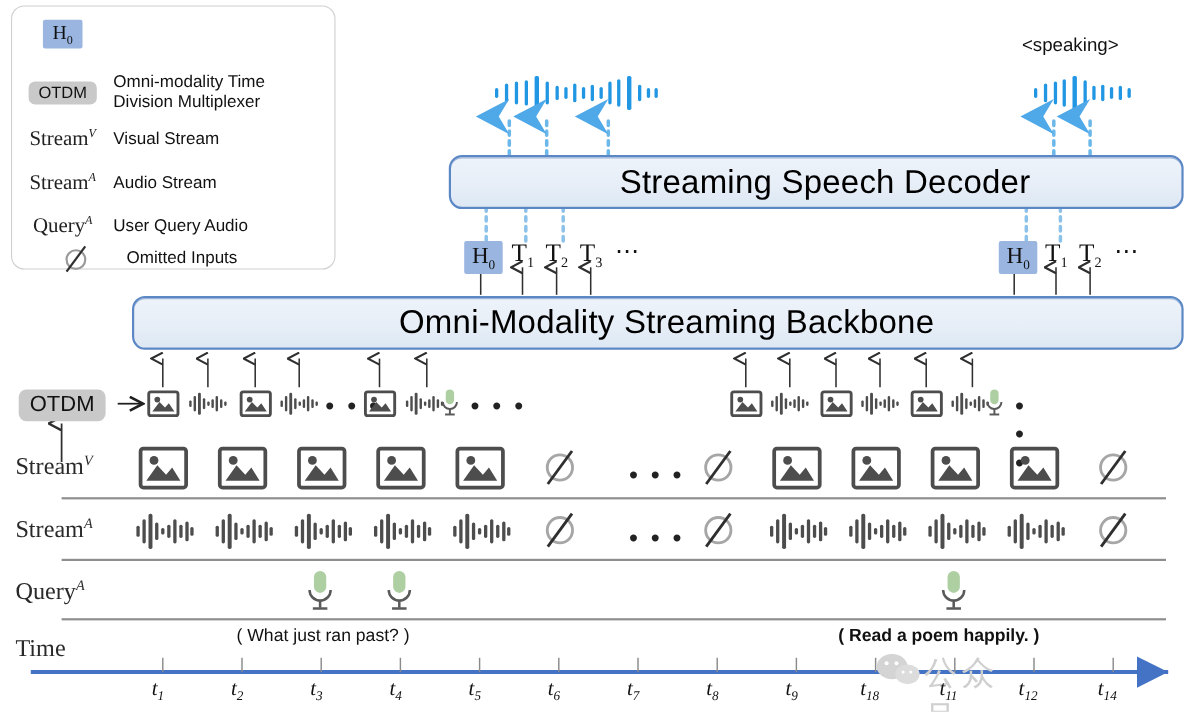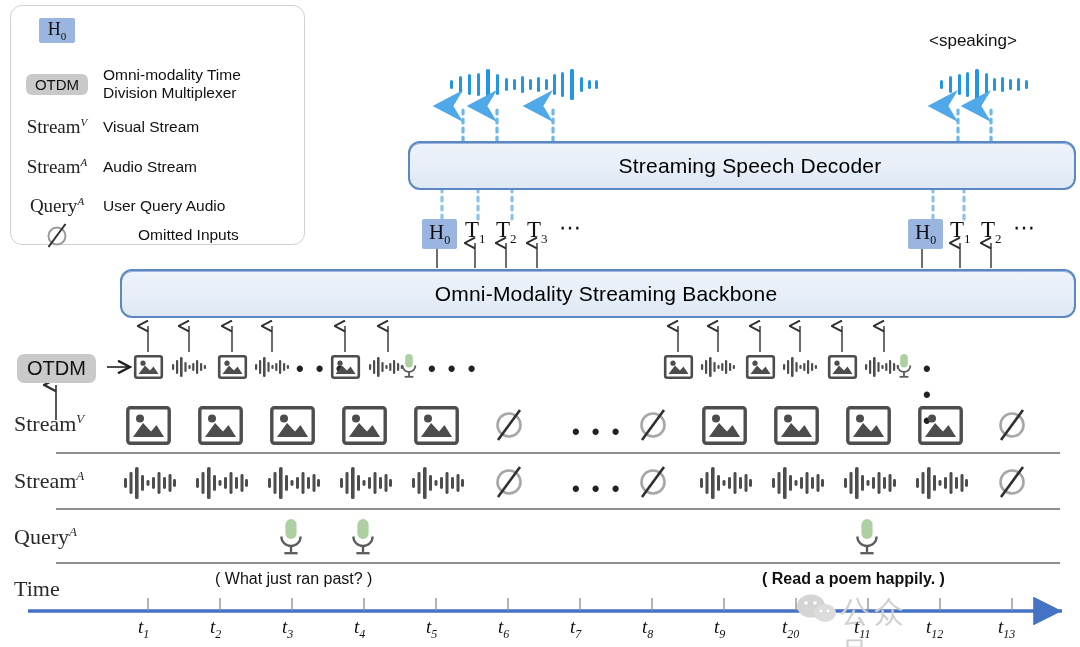--- a/index.html
+++ b/index.html
@@ -25,21 +25,21 @@
   
   .caption{position:absolute;font-size:17.5px;line-height:25px;color:#111;white-space:nowrap;}
   .hl-blue{color:#79a5dd;}
   .hl-gold{color:#f0a92a;}
 
   
   .modbox{position:absolute;box-sizing:border-box;border:2.5px solid #5b87c4;
           border-radius:12px;
           background:linear-gradient(180deg,#eef3fa 0%,#e7eef7 55%,#dde8f4 100%);
           display:flex;align-items:center;justify-content:center;
-          font-size:21px;color:#000;letter-spacing:.2px;
+          font-size:30px;color:#000;letter-spacing:.2px;
           box-shadow:0 1px 0 #9bb6d8 inset;padding-left:16px;}
 
   
   .tok{position:absolute;font-family:"Liberation Serif",serif;font-size:23px;color:#111;
        white-space:nowrap;}
   .tok sub{font-size:13px;}
   .tokh0{position:absolute;background:#9ab6e0;padding:1px 7px;border-radius:2px;
          font-family:"Liberation Serif",serif;font-size:21px;color:#111;}
   .tokh0 sub{font-size:12px;}
 
@@ -104,21 +104,21 @@
       <div class="lg-txt">Audio Stream</div>
     </div>
 
     <div class="legend-row" style="left:0;top:189px;width:295px;">
       <div class="lg-sym">
         <span class="serif"><span>Query</span><sup>A</sup></span>
       </div>
       <div class="lg-txt">User Query Audio</div>
     </div>
 
-    <div class="legend-row" style="left:0;top:214px;width:295px;gap:35px;">
+    <div class="legend-row" style="left:12px;top:214px;width:295px;">
       <div class="lg-sym">
         <svg width="26" height="30" viewBox="0 0 26 30" style="margin:0 auto;">
           <ellipse cx="13" cy="16" rx="8.5" ry="8.5" fill="none" stroke="#9a9a9a" stroke-width="2"></ellipse>
           <line x1="4.5" y1="27" x2="21.5" y2="4" stroke="#2f2f2f" stroke-width="2"></line>
         </svg>
       </div>
       <div class="lg-txt">Omitted Inputs</div>
     </div>
   </div>
 
@@ -725,18 +725,18 @@
 
   <div class="tlabel" style="left:138px;top:616px;">t<sub>1</sub></div>
   <div class="tlabel" style="left:210px;top:616px;">t<sub>2</sub></div>
   <div class="tlabel" style="left:282px;top:616px;">t<sub>3</sub></div>
   <div class="tlabel" style="left:354px;top:616px;">t<sub>4</sub></div>
   <div class="tlabel" style="left:426px;top:616px;">t<sub>5</sub></div>
   <div class="tlabel" style="left:498px;top:616px;">t<sub>6</sub></div>
   <div class="tlabel" style="left:570px;top:616px;">t<sub>7</sub></div>
   <div class="tlabel" style="left:642px;top:616px;">t<sub>8</sub></div>
   <div class="tlabel" style="left:714px;top:616px;">t<sub>9</sub></div>
-  <div class="tlabel" style="left:782px;top:616px;">t<sub>20</sub></div>
+  <div class="tlabel" style="left:782px;top:616px;">t<sub>18</sub></div>
   <div class="tlabel" style="left:854px;top:616px;">t<sub>11</sub></div>
   <div class="tlabel" style="left:926px;top:616px;">t<sub>12</sub></div>
-  <div class="tlabel" style="left:998px;top:616px;">t<sub>13</sub></div>
+  <div class="tlabel" style="left:998px;top:616px;">t<sub>14</sub></div>
 
 </div>
 
 </body></html>

